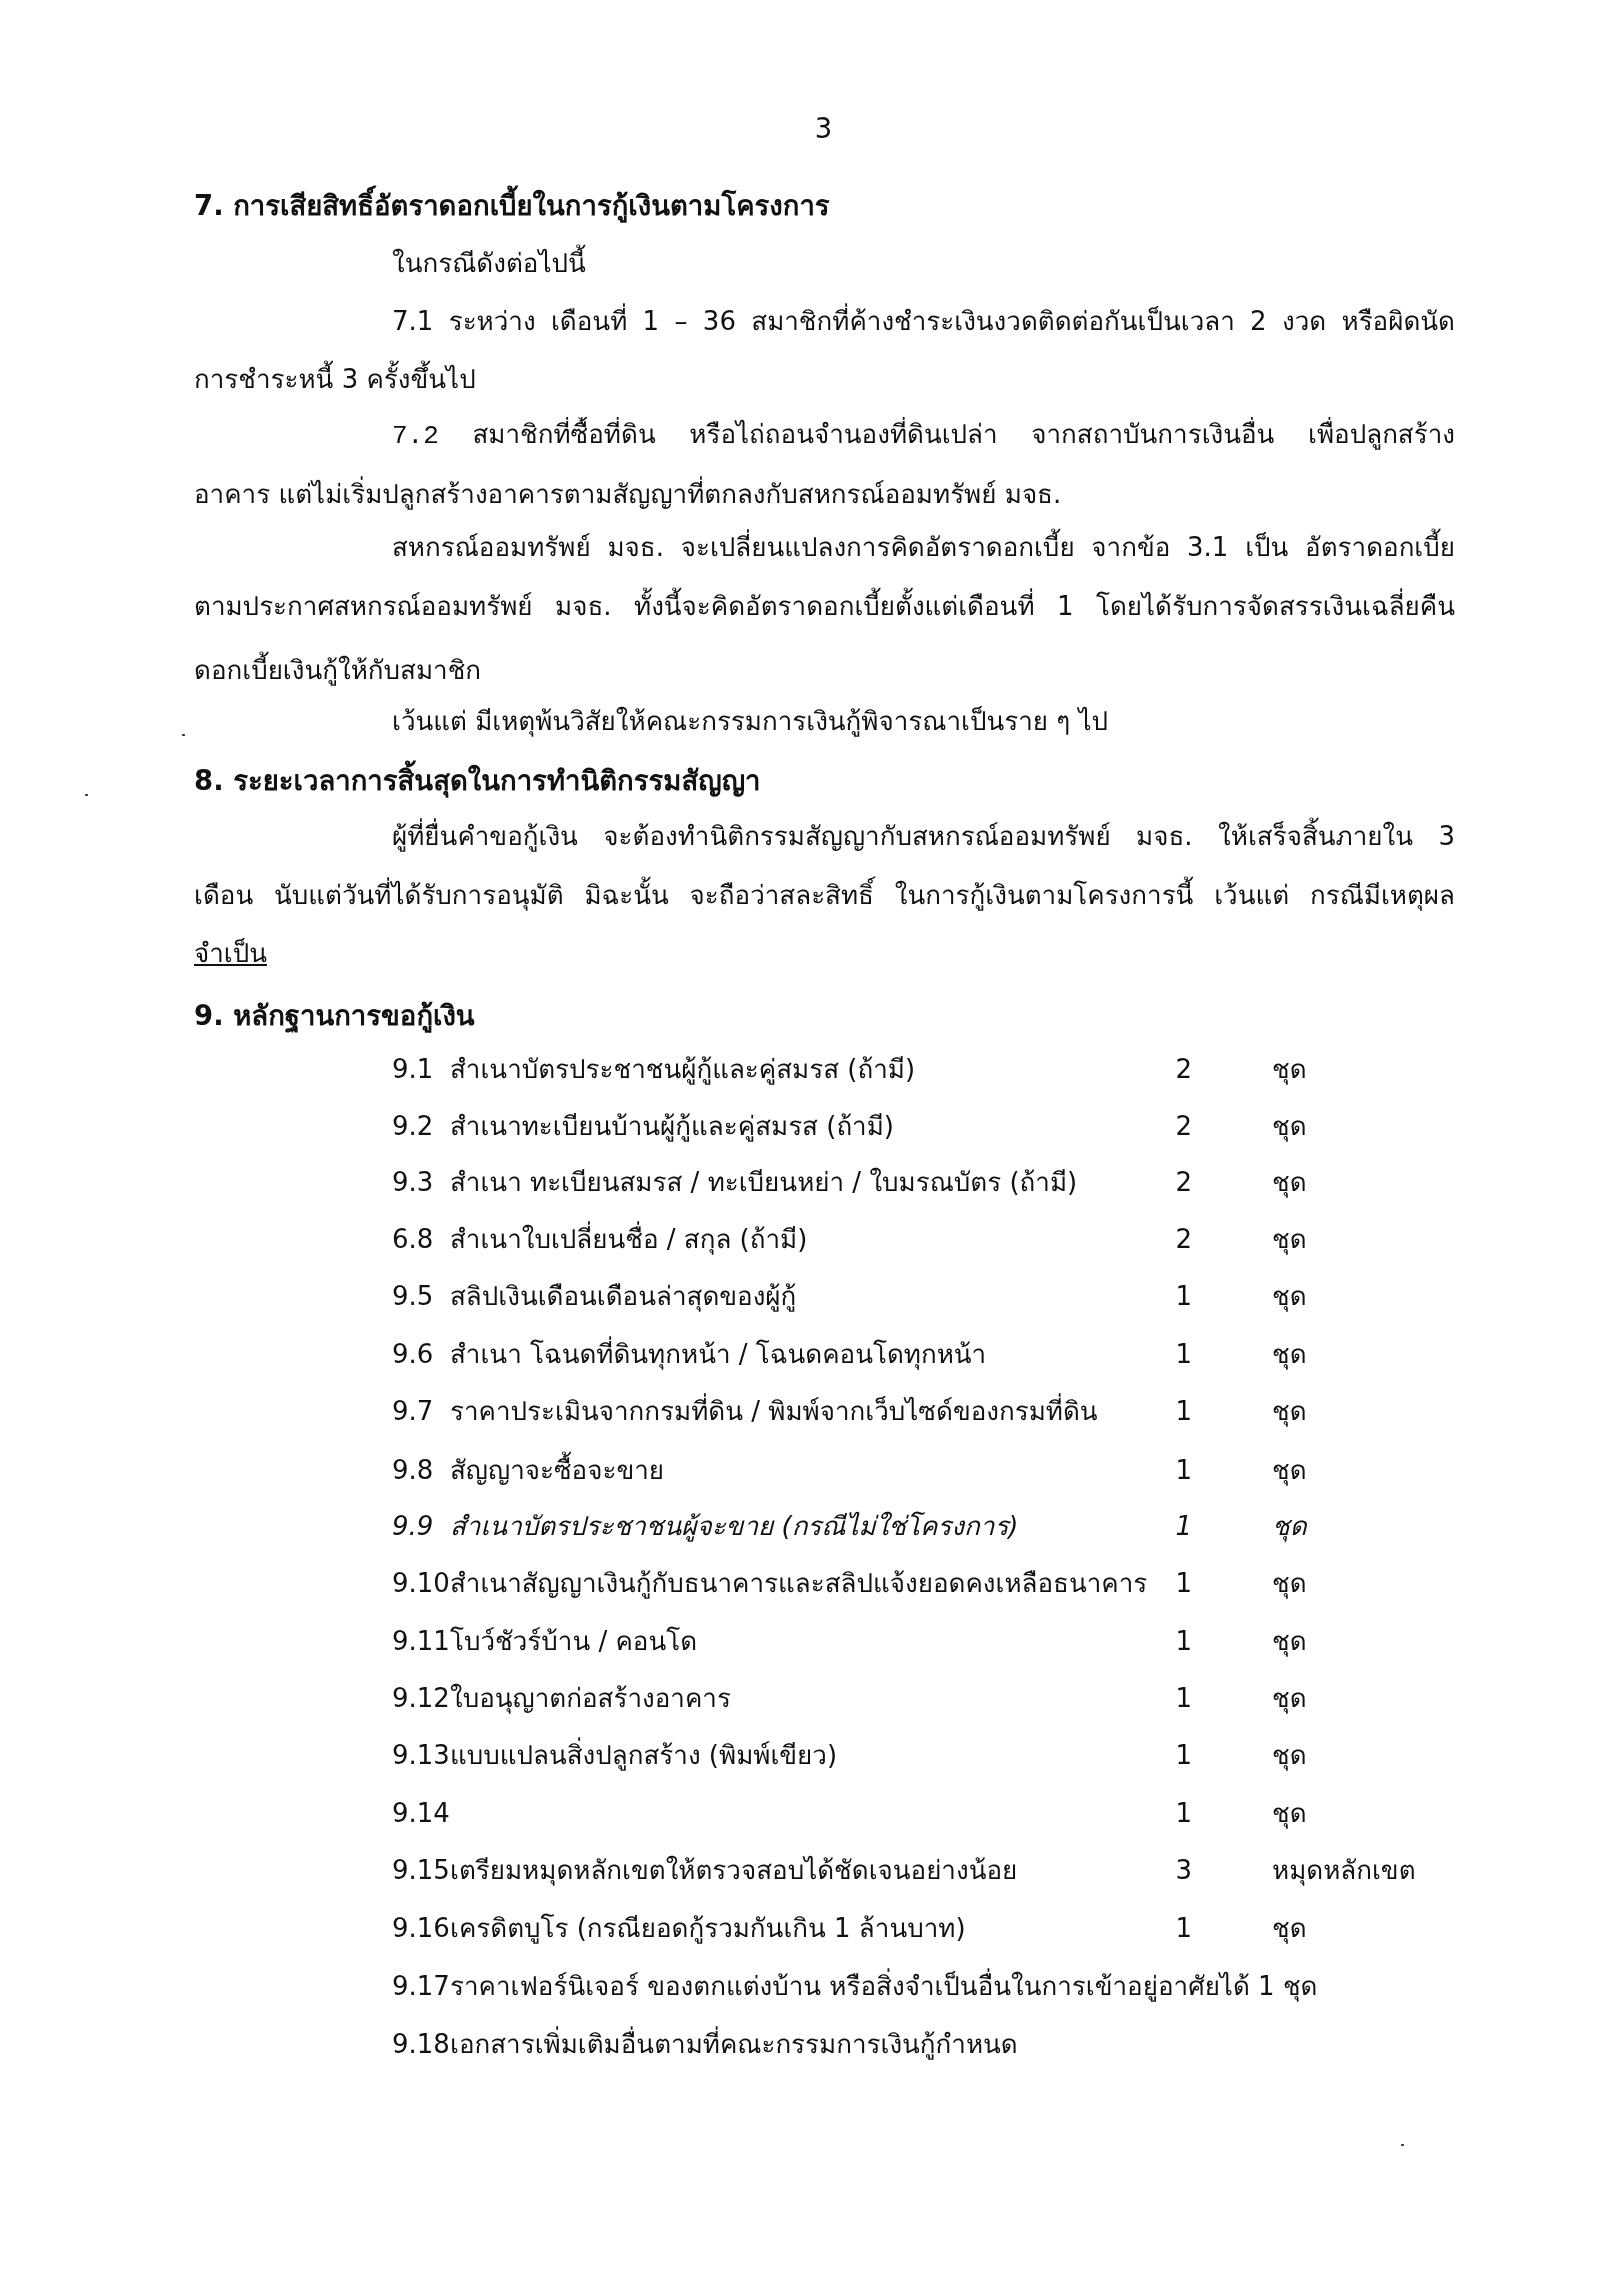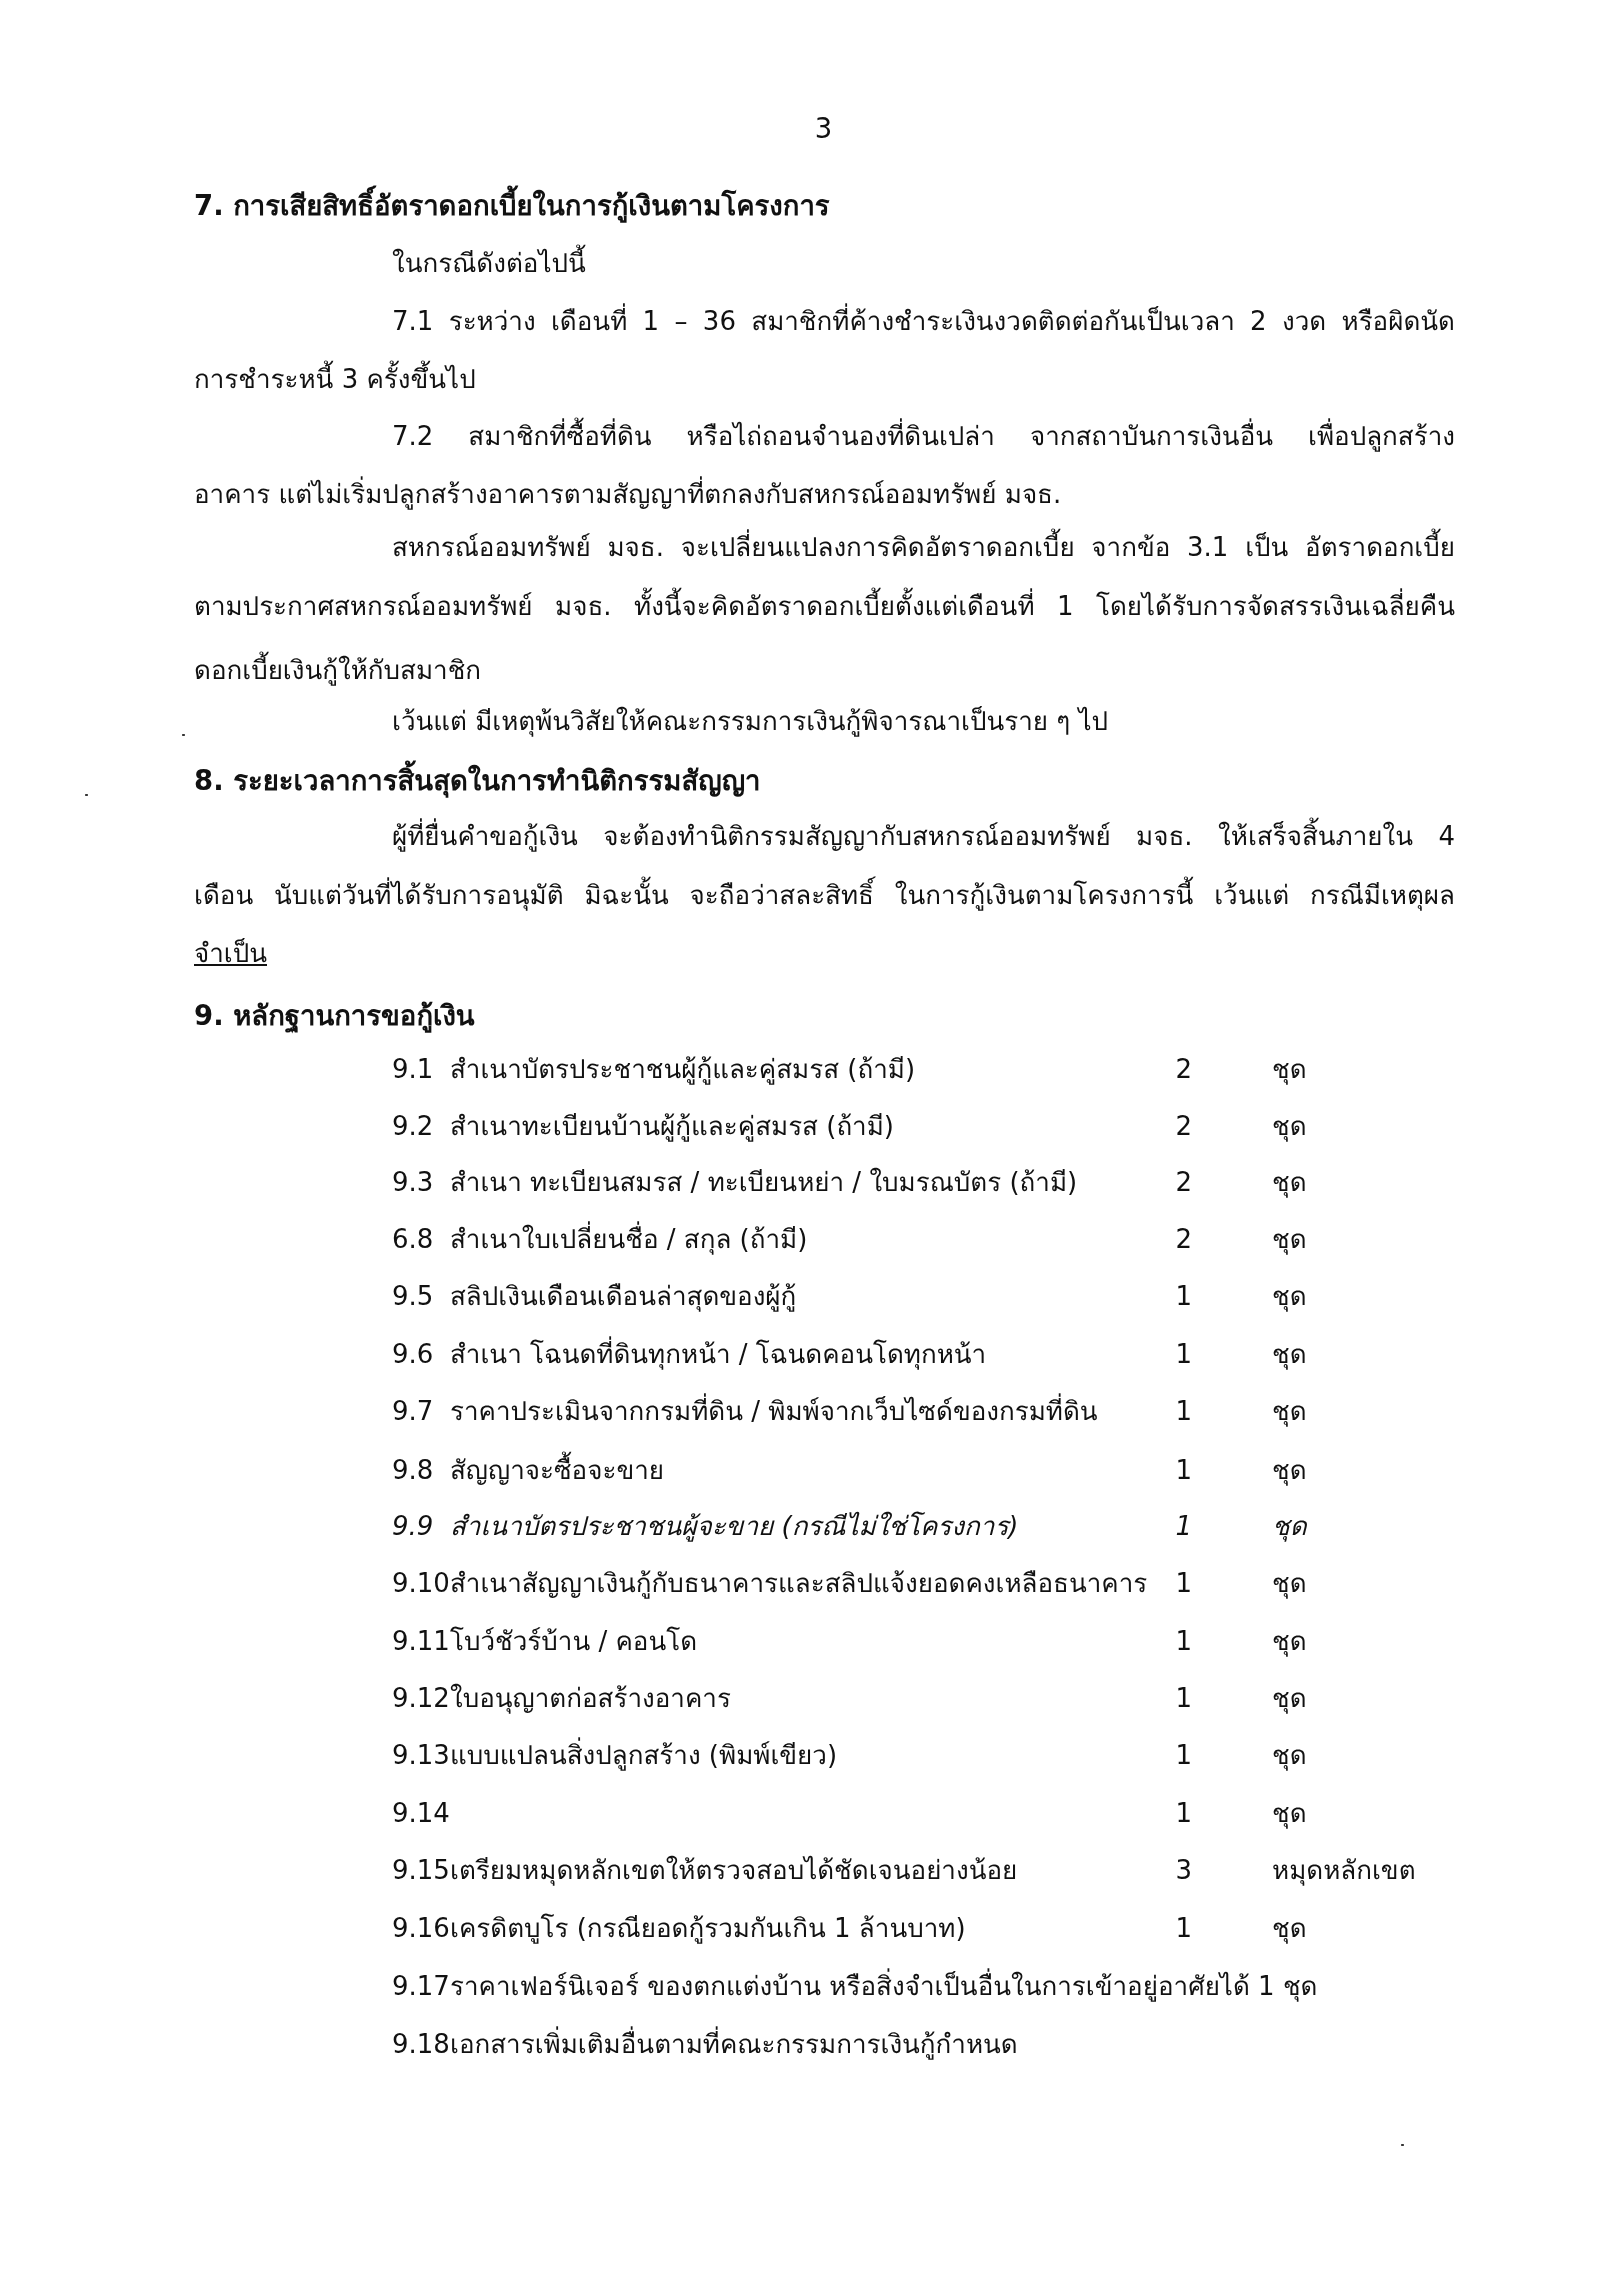--- a/index.html
+++ b/index.html
@@ -28,29 +28,29 @@
 <body>
 
 <div class="page">
 
   <div class="pagenum">3</div>
 
   <div class="line head" style="left:194px; top:186px;">7.  การเสียสิทธิ์อัตราดอกเบี้ยในการกู้เงินตามโครงการ</div>
   <div class="line" style="left:392px; top:244px;">ในกรณีดังต่อไปนี้</div>
   <div class="line just" style="left:392px; top:302px; width:1063px;">7.1  ระหว่าง เดือนที่ 1 – 36 สมาชิกที่ค้างชำระเงินงวดติดต่อกันเป็นเวลา 2 งวด หรือผิดนัด</div>
   <div class="line" style="left:194px; top:360px;">การชำระหนี้ 3 ครั้งขึ้นไป</div>
-  <div class="line just" style="left:392px; top:417px; width:1063px;">7.2  สมาชิกที่ซื้อที่ดิน หรือไถ่ถอนจำนองที่ดินเปล่า จากสถาบันการเงินอื่น เพื่อปลูกสร้าง</div>
+  <div class="line just" style="left:392px; top:417px; width:1063px;font-family:Liberation Mono, monospace;">7.2  สมาชิกที่ซื้อที่ดิน หรือไถ่ถอนจำนองที่ดินเปล่า จากสถาบันการเงินอื่น เพื่อปลูกสร้าง</div>
   <div class="line" style="left:194px; top:475px;">อาคาร แต่ไม่เริ่มปลูกสร้างอาคารตามสัญญาที่ตกลงกับสหกรณ์ออมทรัพย์ มจธ.</div>
   <div class="line just" style="left:392px; top:528px; width:1063px;">สหกรณ์ออมทรัพย์ มจธ. จะเปลี่ยนแปลงการคิดอัตราดอกเบี้ย จากข้อ 3.1 เป็น อัตราดอกเบี้ย</div>
   <div class="line just" style="left:194px; top:587px; width:1261px;">ตามประกาศสหกรณ์ออมทรัพย์ มจธ. ทั้งนี้จะคิดอัตราดอกเบี้ยตั้งแต่เดือนที่ 1 โดยได้รับการจัดสรรเงินเฉลี่ยคืน</div>
   <div class="line" style="left:194px; top:651px;text-align:center;">ดอกเบี้ยเงินกู้ให้กับสมาชิก</div>
   <div class="line" style="left:392px; top:702px;">เว้นแต่ มีเหตุพ้นวิสัยให้คณะกรรมการเงินกู้พิจารณาเป็นราย ๆ ไป</div>
 
   <div class="line head" style="left:194px; top:761px;">8.  ระยะเวลาการสิ้นสุดในการทำนิติกรรมสัญญา</div>
-  <div class="line just" style="left:392px; top:817px; width:1063px;">ผู้ที่ยื่นคำขอกู้เงิน จะต้องทำนิติกรรมสัญญากับสหกรณ์ออมทรัพย์ มจธ. ให้เสร็จสิ้นภายใน  4</div>
+  <div class="line just" style="left:392px; top:817px; width:1063px;">ผู้ที่ยื่นคำขอกู้เงิน จะต้องทำนิติกรรมสัญญากับสหกรณ์ออมทรัพย์ มจธ. ให้เสร็จสิ้นภายใน  3</div>
   <div class="line just" style="left:194px; top:876px; width:1261px;">เดือน นับแต่วันที่ได้รับการอนุมัติ มิฉะนั้น จะถือว่าสละสิทธิ์ ในการกู้เงินตามโครงการนี้ เว้นแต่ กรณีมีเหตุผล</div>
   <div class="line" style="left:194px; top:934px;text-decoration:underline;">จำเป็น</div>
 
   <div class="line head" style="left:194px; top:996px;">9.  หลักฐานการขอกู้เงิน</div>
 
   <div>
     <div class="row" style="top:1050px;">
       <span class="num">9.1</span>
       <span class="lbl">สำเนาบัตรประชาชนผู้กู้และคู่สมรส (ถ้ามี)</span>
       <span class="qty">2</span>

